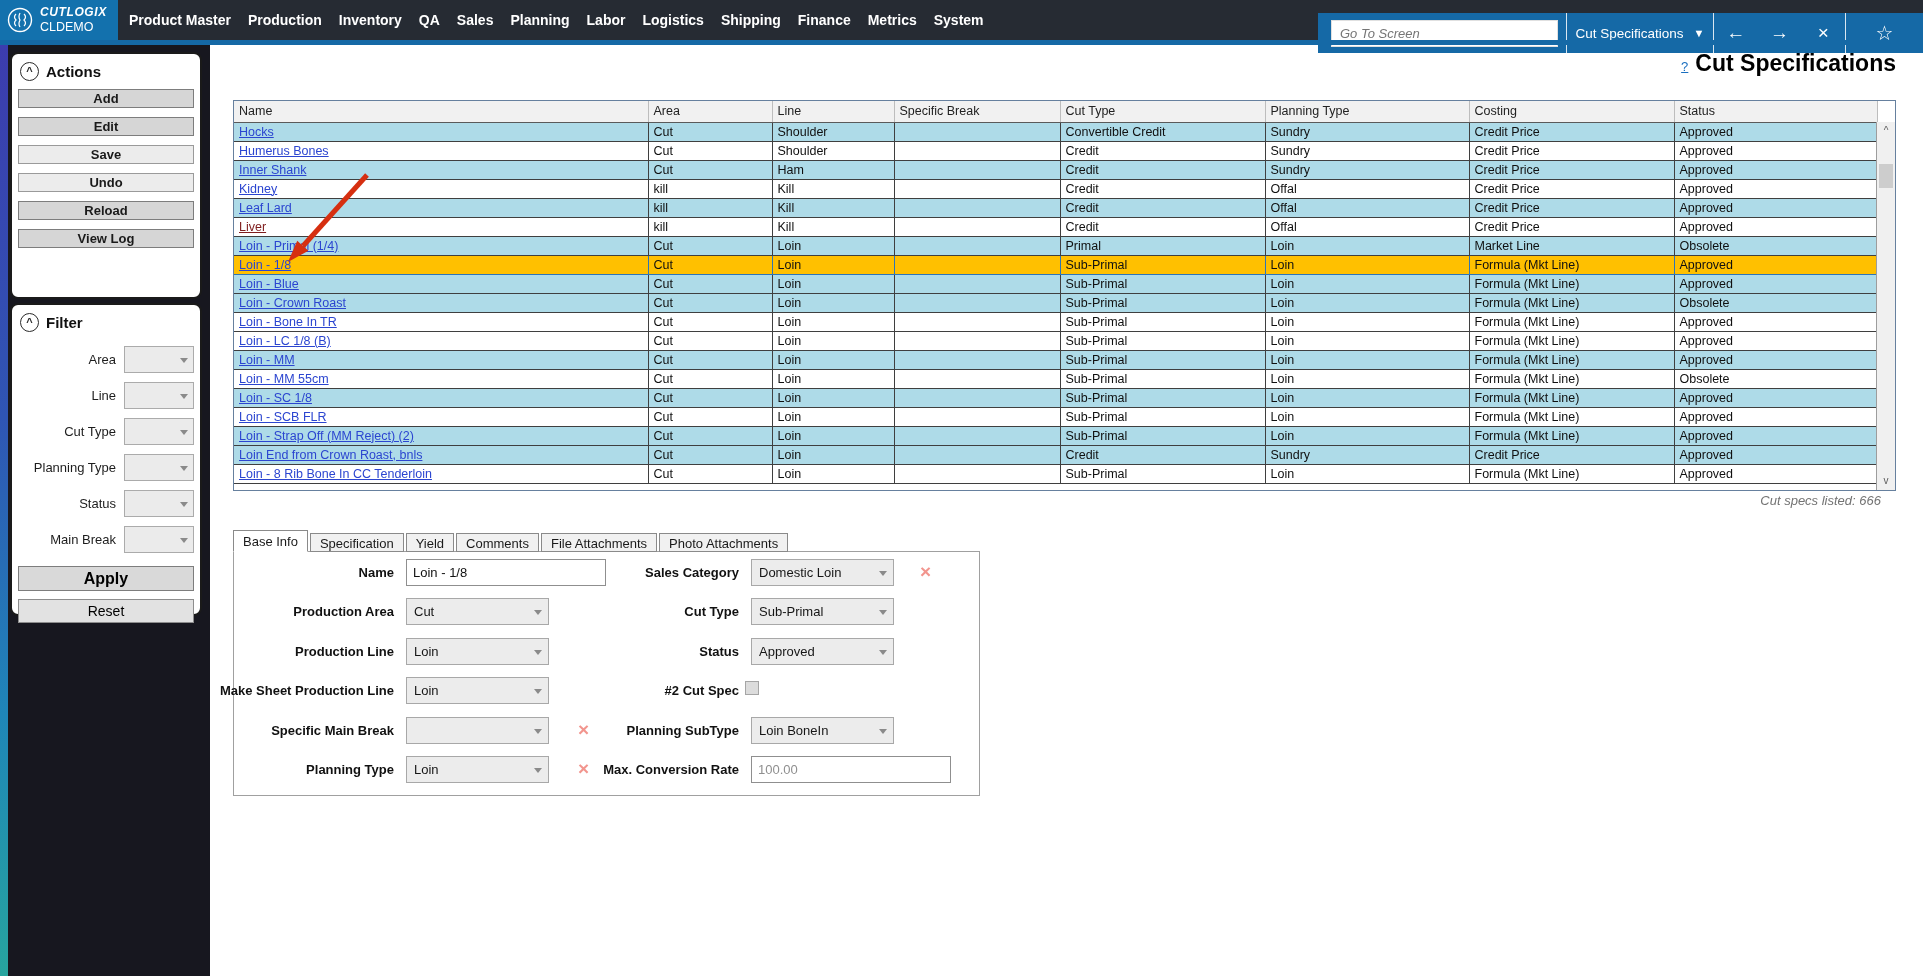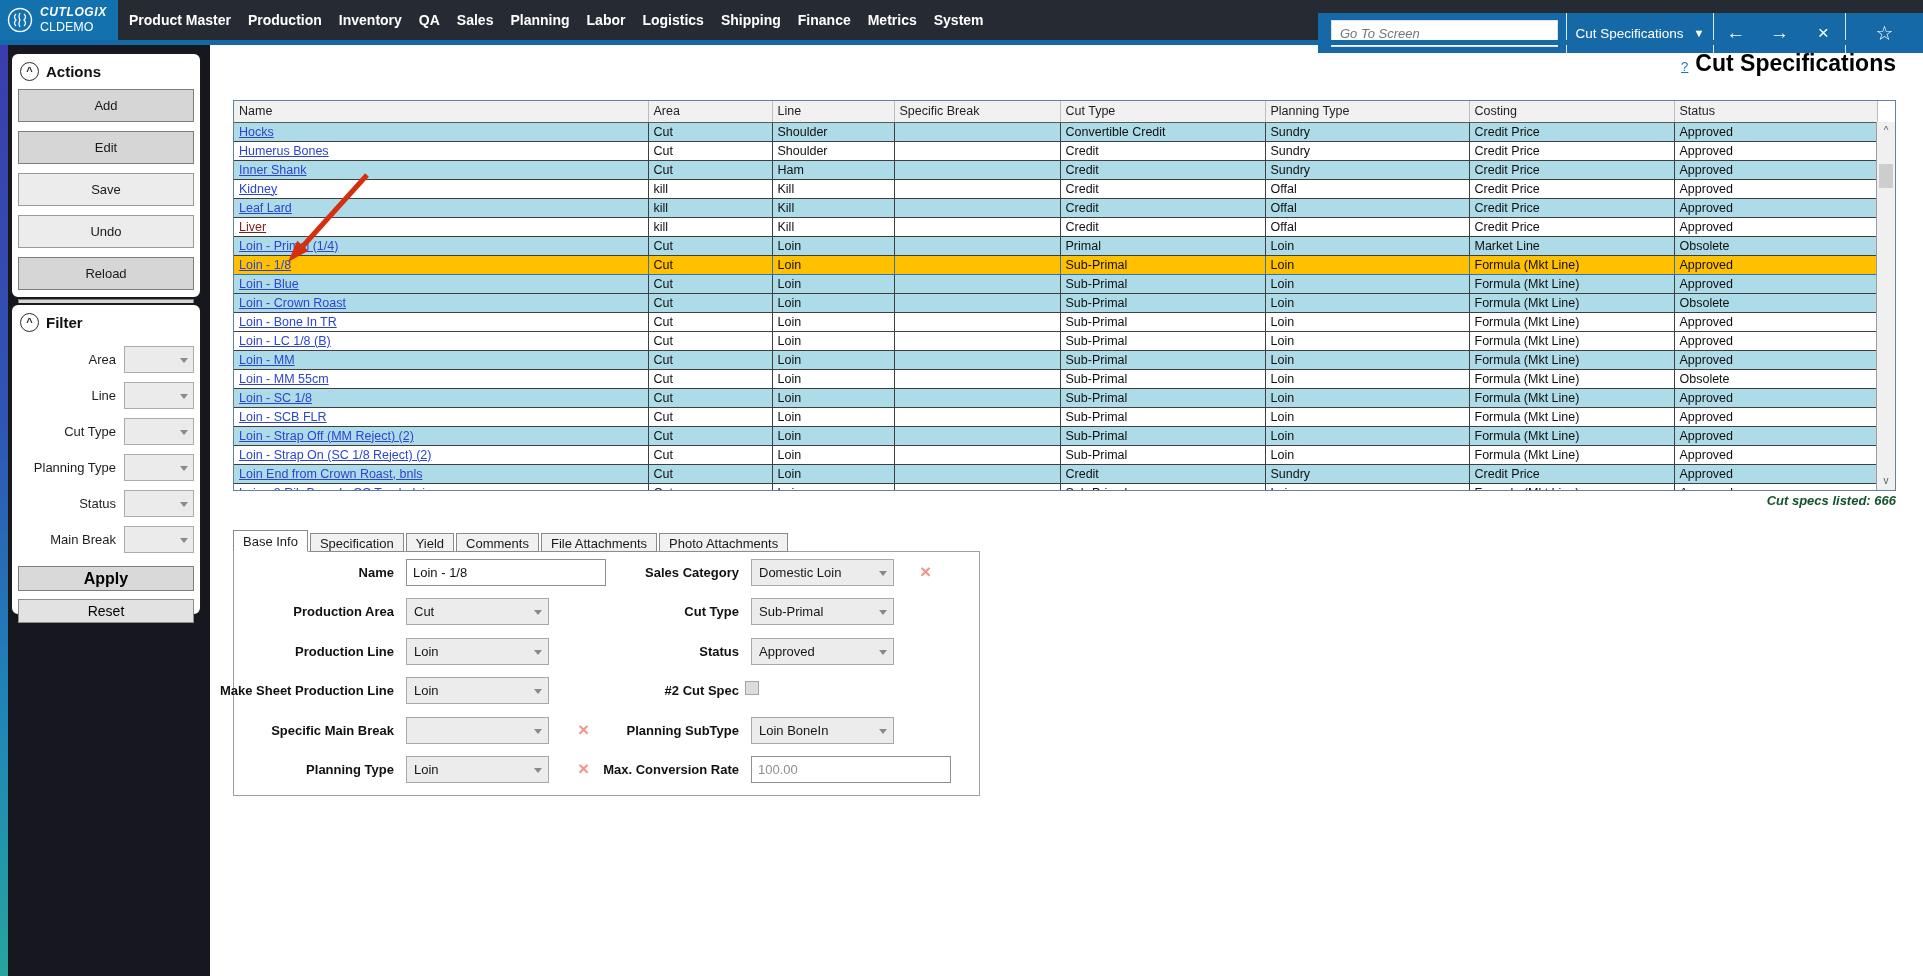--- a/index.html
+++ b/index.html
@@ -30,21 +30,21 @@
   
   .sidebar{position:absolute;left:0;top:45px;width:210px;height:931px;background:#17171f}
   .stripe{position:absolute;left:0;top:0;width:8px;height:100%;background:linear-gradient(#3c3cae 0%,#2f55b4 40%,#1f86b8 72%,#27a49e 100%)}
   .panel{position:absolute;left:10px;width:192px;background:#fff;border:2px solid #1a1a1a;border-radius:8px;padding:6px}
   .panel-actions{top:7px;height:247px}
   .panel-filter{top:258px;height:313px}
   .panel-hd{display:flex;align-items:center;gap:7px;margin:2px 0 8px 2px}
   .collapse{width:19px;height:19px;border:1.6px solid #2b2b2b;border-radius:50%;display:flex;align-items:center;justify-content:center;font-size:11px;font-weight:bold;color:#2b2b2b;cursor:pointer;line-height:1}
   .panel-title{font-size:15px;font-weight:bold;color:#111}
   .sbtns{display:flex;flex-direction:column;gap:9px}
-  .sbtn{height:33px;border:1px solid #7d7d7d;background:#d6d6d6;font-size:13px;font-weight:normal;color:#1a1a1a;font-family:"Liberation Sans",sans-serif;cursor:pointer}
+  .sbtn{height:19px;border:1px solid #7d7d7d;background:#d6d6d6;font-size:13px;font-weight:bold;color:#1a1a1a;font-family:"Liberation Sans",sans-serif;cursor:pointer}
   .sbtn.dim{background:#ececec;border-color:#9a9a9a}
   .ffields{display:flex;flex-direction:column;gap:9px;margin-top:14px}
   .frow{display:flex;align-items:center;justify-content:flex-end;gap:8px;height:27px}
   .flbl{font-size:13px;color:#1d1d1d;text-align:right;white-space:nowrap}
   .fsel{width:70px;height:27px;background:#ebebeb;border:1px solid #ababab;position:relative;cursor:pointer}
   .chev{position:absolute;right:5px;top:50%;margin-top:-2px;width:0;height:0;border-left:4px solid transparent;border-right:4px solid transparent;border-top:5px solid #8a8a8a}
   .apply{margin-top:13px;height:25px;border:1px solid #7d7d7d;background:#d9d9d9;font-size:16px;font-weight:bold;font-family:"Liberation Sans",sans-serif;cursor:pointer;width:100%}
   .reset{margin-top:8px;height:24px;border:1px solid #8d8d8d;background:#e2e2e2;font-size:14px;font-family:"Liberation Sans",sans-serif;cursor:pointer;width:100%}
 
   
@@ -56,21 +56,21 @@
   .tablewrap{position:absolute;left:233px;top:100px;width:1663px;height:391px;border:1px solid #66809e;background:#fff;overflow:hidden}
   table{border-collapse:collapse;table-layout:fixed;width:1643px;font-size:12.5px}
   th{background:#f1f1f1;font-weight:normal;color:#222;text-align:left;padding:2px 5px;border-right:1px solid #bdbdbd;border-bottom:1px solid #5a5a5a;height:21px;overflow:hidden;white-space:nowrap}
   td{padding:1px 5px;border-right:1px solid #3f3f3f;border-bottom:1px solid #3f3f3f;height:19px;overflow:hidden;white-space:nowrap;color:#101010}
   a.rowlink{text-decoration:underline;cursor:pointer}
   tr.sel td{border-color:#2e75b6}
   .vscroll{position:absolute;right:0;top:21px;bottom:0;width:19px;background:#f0f0f0;border-left:1px solid #9d9d9d}
   .varrow{position:absolute;left:0;width:18px;text-align:center;font-size:10px;color:#5c5c5c;cursor:pointer;line-height:14px}
   .varrow.up{top:2px}.varrow.down{bottom:2px}
   .vthumb{position:absolute;left:2px;top:42px;width:14px;height:24px;background:#cdcdcd;cursor:pointer}
-  .count{position:absolute;top:493px;right:27px;font-size:13px;font-weight:bold;font-style:italic;color:#14532d}
+  .count{position:absolute;top:493px;right:42px;font-size:13px;font-weight:normal;font-style:italic;color:#737373}
 
   
   .tabs{position:absolute;left:233px;top:531px;display:flex;align-items:flex-end;height:21px;z-index:3}
   .tab{border:1px solid #8a8a8a;background:#f1f1f1;font-size:13px;color:#1a1a1a;padding:2px 9px 3px;height:19px;margin-right:2px;cursor:pointer;white-space:nowrap}
   .tab.active{background:#fff;height:22px;border-bottom:1px solid #fff;padding-top:3px}
   .formpanel{position:absolute;left:233px;top:551px;width:747px;height:245px;border:1px solid #a0a0a0;background:#fff;z-index:2}
   .lab{position:absolute;font-size:13px;font-weight:bold;color:#111;white-space:nowrap;text-align:right}
   .ftext{position:absolute;height:27px;border:1px solid #8f8f8f;background:#fff;font-size:13px;padding:0 6px;font-family:"Liberation Sans",sans-serif;color:#111}
   .fselect{position:absolute;height:27px;background:#ececec;border:1px solid #a8a8a8;font-size:13px;color:#161616;display:flex;align-items:center;padding:0 18px 0 7px;cursor:pointer}
   .fselect .chev{right:6px}
@@ -389,30 +389,20 @@
             <td style="background: rgb(174, 219, 232);"><a class="rowlink" style="color: rgb(43, 69, 208);">Loin - Strap Off (MM Reject) (2)</a></td>
             <td style="background: rgb(174, 219, 232);">Cut</td>
             <td style="background: rgb(174, 219, 232);">Loin</td>
             <td style="background: rgb(174, 219, 232);"></td>
             <td style="background: rgb(174, 219, 232);">Sub-Primal</td>
             <td style="background: rgb(174, 219, 232);">Loin</td>
             <td style="background: rgb(174, 219, 232);">Formula (Mkt Line)</td>
             <td style="background: rgb(174, 219, 232);">Approved</td>
           </tr>
           <tr>
-            <td style="background: rgb(255, 255, 255);"><a class="rowlink" style="color: rgb(43, 69, 208);">Loin - Strap On (SC 1/8 Reject) (2)</a></td>
-            <td style="background: rgb(255, 255, 255);">Cut</td>
-            <td style="background: rgb(255, 255, 255);">Loin</td>
-            <td style="background: rgb(255, 255, 255);"></td>
-            <td style="background: rgb(255, 255, 255);">Sub-Primal</td>
-            <td style="background: rgb(255, 255, 255);">Loin</td>
-            <td style="background: rgb(255, 255, 255);">Formula (Mkt Line)</td>
-            <td style="background: rgb(255, 255, 255);">Approved</td>
-          </tr>
-          <tr>
             <td style="background: rgb(174, 219, 232);"><a class="rowlink" style="color: rgb(43, 69, 208);">Loin End from Crown Roast, bnls</a></td>
             <td style="background: rgb(174, 219, 232);">Cut</td>
             <td style="background: rgb(174, 219, 232);">Loin</td>
             <td style="background: rgb(174, 219, 232);"></td>
             <td style="background: rgb(174, 219, 232);">Credit</td>
             <td style="background: rgb(174, 219, 232);">Sundry</td>
             <td style="background: rgb(174, 219, 232);">Credit Price</td>
             <td style="background: rgb(174, 219, 232);">Approved</td>
           </tr>
           <tr>

